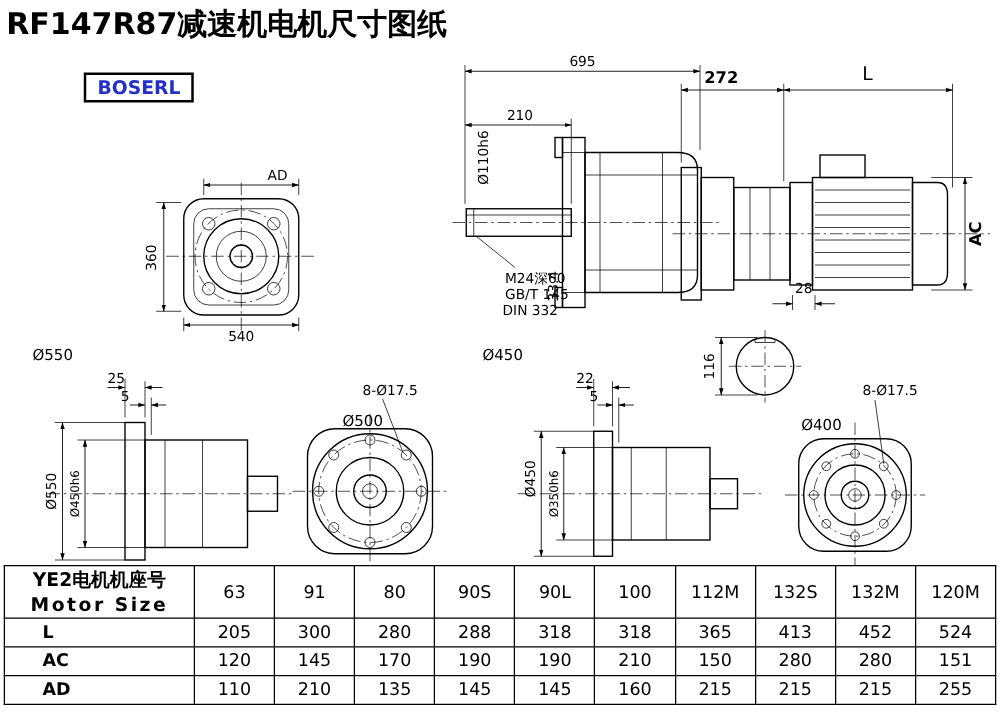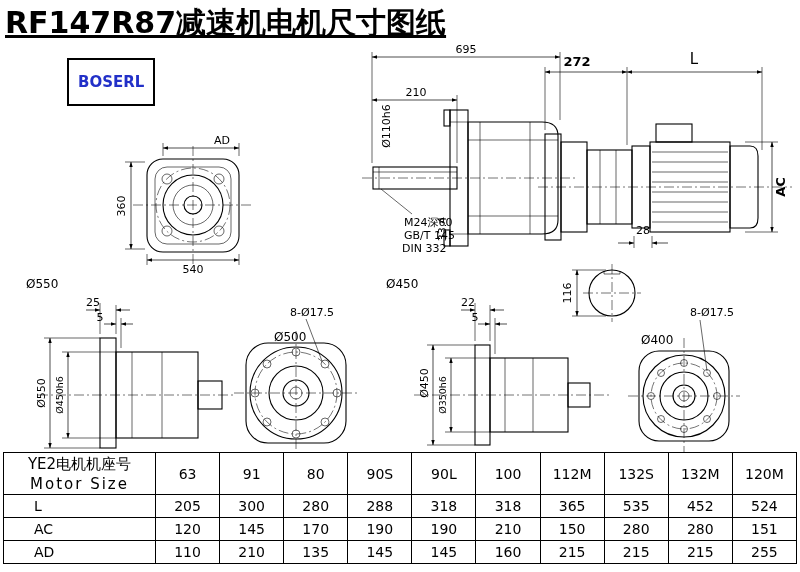--- a/index.html
+++ b/index.html
@@ -3,25 +3,25 @@
 <meta charset="utf-8">
 <style>
   * { box-sizing: border-box; }
   html, body { margin: 0; padding: 0; }
   body {
     width: 800px; height: 572px; background: #fff; color: #000;
     font-family: "DejaVu Sans", sans-serif; position: relative; overflow: hidden;
   }
   #page-title {
     position: absolute; left: 5px; top: 3px;
-    font-size: 30px; font-weight: bold; white-space: nowrap; text-decoration: underline;
+    font-size: 24px; font-weight: bold; white-space: nowrap;
   }
   #brand-logo {
     position: absolute; left: 67px; top: 58px;
-    border: 2px solid #000; padding: 12px 9px; line-height: 20px;
+    border: 2px solid #000; padding: 0 9px; line-height: 20px;
     font-size: 15px; font-weight: bold; color: #2230c8;
   }
   #drawing { position: absolute; left: 0; top: 0; }
 
   
   .ol { fill: none; stroke: #000; stroke-width: 1.1; }
   .tl { fill: none; stroke: #000; stroke-width: 0.6; }
   .cl { fill: none; stroke: #000; stroke-width: 0.55; stroke-dasharray: 10 3 2 3; }
   .dm { fill: none; stroke: #000; stroke-width: 0.7; marker-start: url(#arr); marker-end: url(#arr); }
   .ae { fill: none; stroke: #000; stroke-width: 0.7; marker-end: url(#arr); }
@@ -34,21 +34,21 @@
   
   #size-table {
     position: absolute; left: 3px; top: 452px; width: 794px;
     border-collapse: collapse; table-layout: fixed;
   }
   #size-table td {
     border: 1px solid #000; text-align: center; font-size: 14px;
     padding: 0; height: 23px; overflow: hidden; white-space: nowrap;
   }
   #size-table tr.hdr td { height: 42px; }
-  #size-table .c0 { width: 152px; }
+  #size-table .c0 { width: 152px; font-weight: bold; }
   #size-table td.lbl { text-align: left; padding-left: 30px; }
   .hdr-cell div { line-height: 20px; font-size: 15px; }
   .hdr-cell .en { letter-spacing: 2px; }
 </style>
 </head>
 <body>
 
 <div id="page-title">RF147R87减速机电机尺寸图纸</div>
 <div id="brand-logo">BOSERL</div>
 
@@ -308,21 +308,21 @@
     </tr>
     <tr>
       <td class="c0 lbl">L</td>
       <td>205</td>
       <td>300</td>
       <td>280</td>
       <td>288</td>
       <td>318</td>
       <td>318</td>
       <td>365</td>
-      <td>535</td>
+      <td>413</td>
       <td>452</td>
       <td>524</td>
     </tr>
     <tr>
       <td class="c0 lbl">AC</td>
       <td>120</td>
       <td>145</td>
       <td>170</td>
       <td>190</td>
       <td>190</td>

